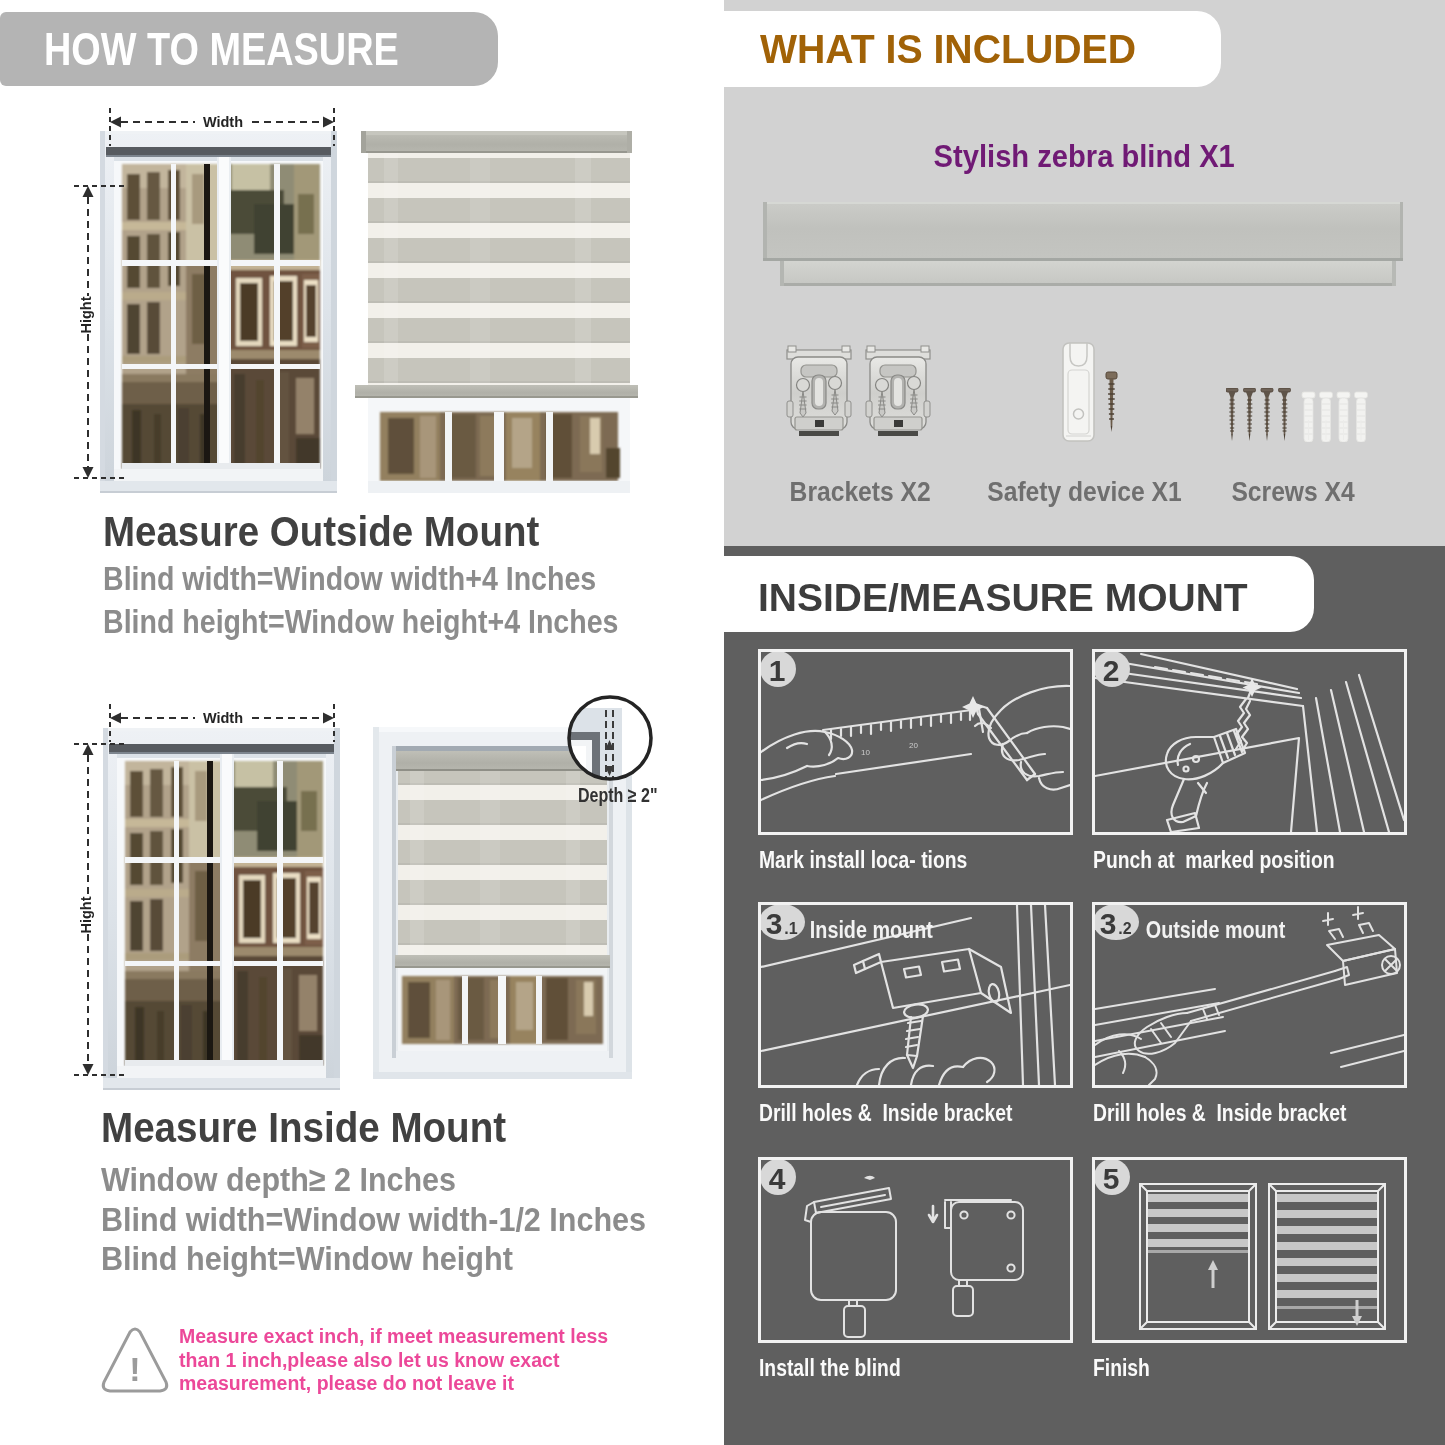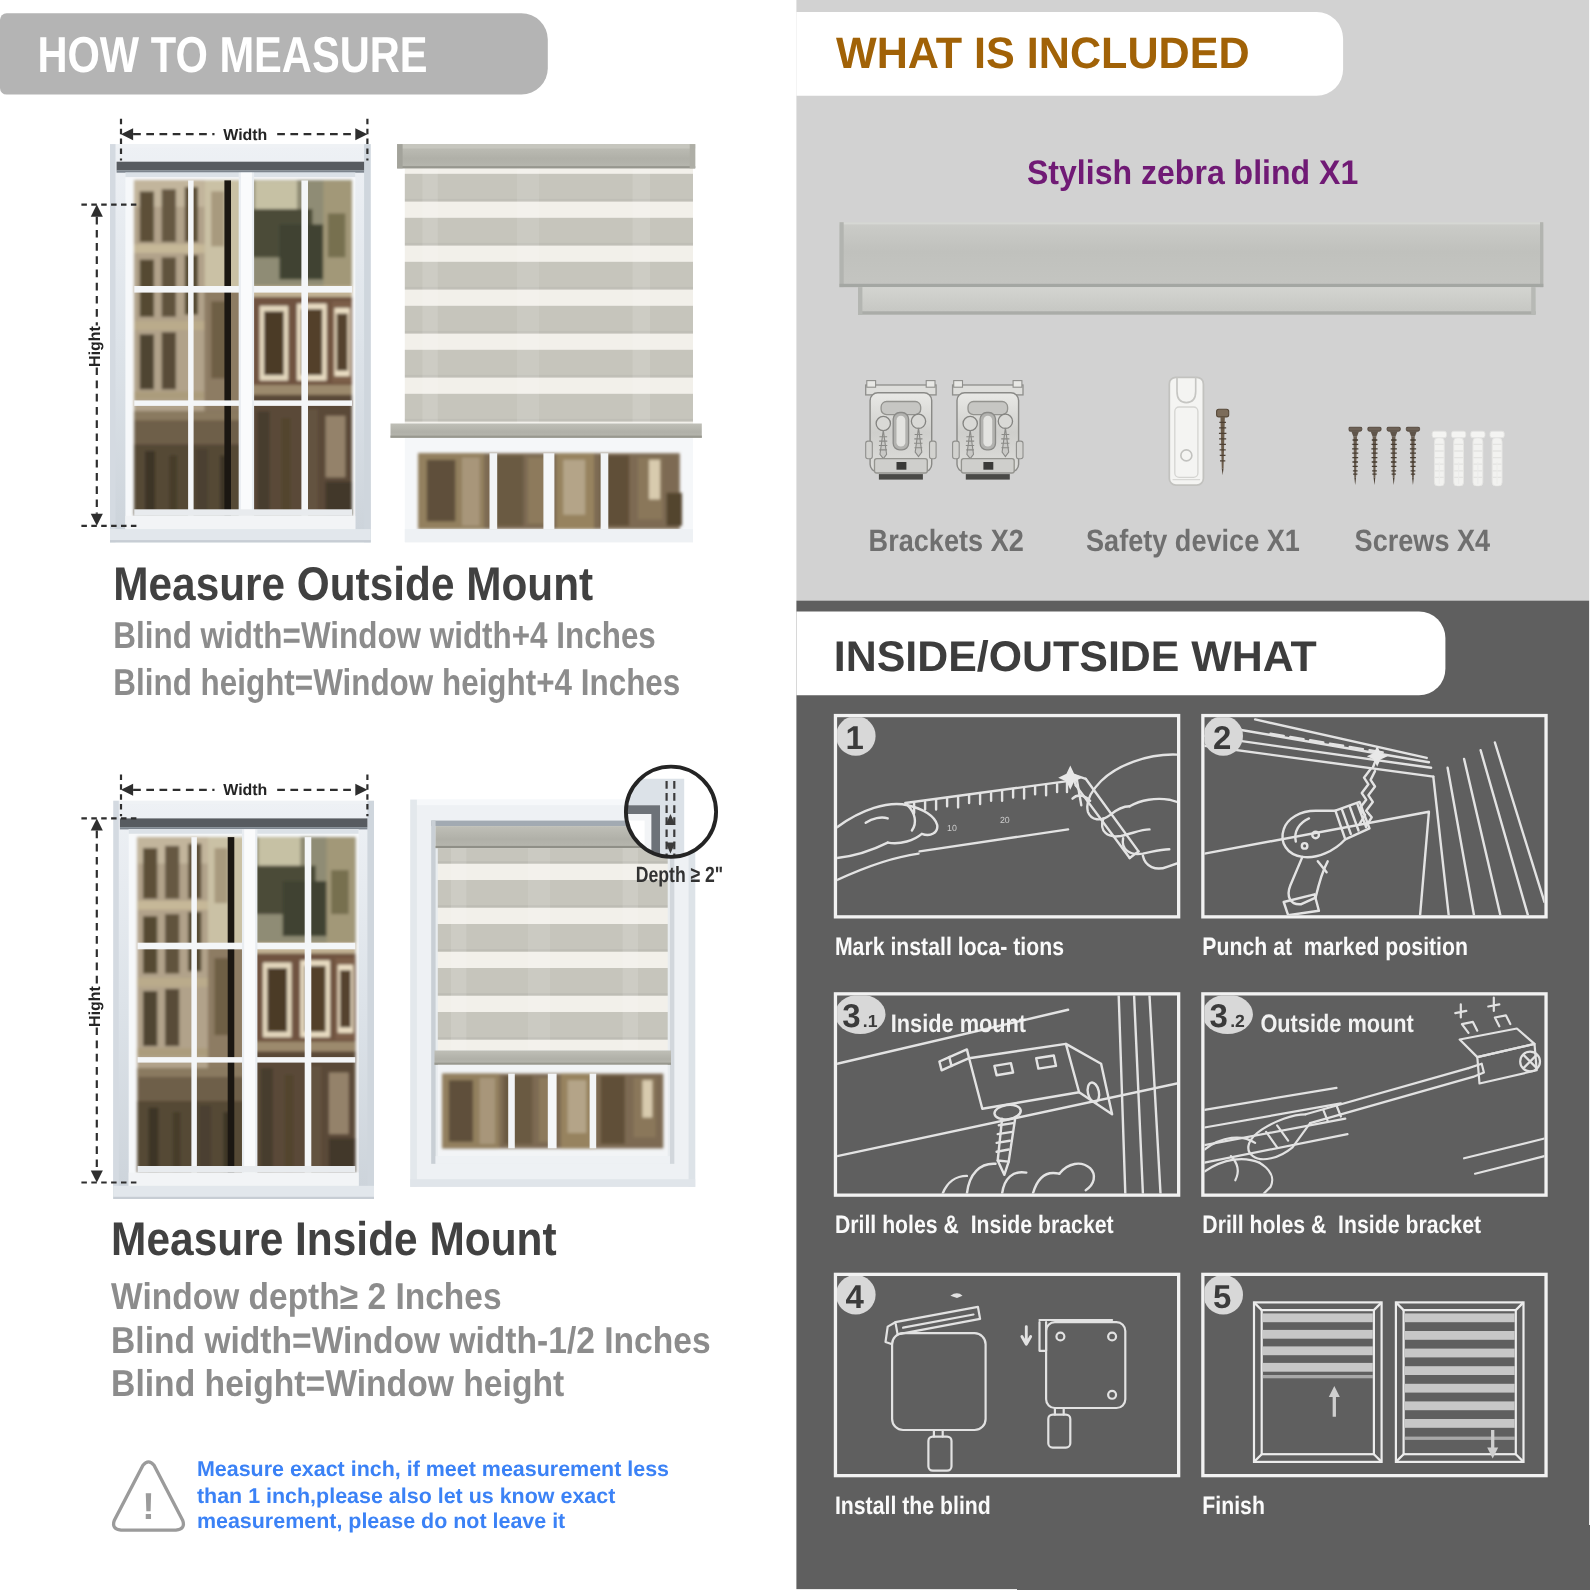--- a/index.html
+++ b/index.html
@@ -1,25 +1,25 @@
 <!DOCTYPE html>
 <html><head>
 <meta charset="utf-8">
 <style>
   html,body{margin:0;padding:0;background:#fff;}
   #page{position:relative;width:1445px;height:1445px;background:#ffffff;
     font-family:"Liberation Sans",sans-serif;overflow:hidden;}
   .abs{position:absolute;}
   .hdr-left{left:0;top:12px;width:498px;height:74px;background:#b4b4b4;
     border-radius:6px 24px 24px 6px;color:#ffffff;font-weight:bold;font-size:46px;
-    line-height:74px;padding-left:34px;box-sizing:border-box;}
+    line-height:74px;padding-left:44px;box-sizing:border-box;}
   .hdr-left span{display:inline-block;transform:scaleX(0.823);transform-origin:left center;}
   .h1{color:#414141;font-weight:bold;font-size:43px;line-height:43px;white-space:nowrap;transform-origin:left top;}
   .sub{color:#8c8c8c;font-weight:bold;font-size:34px;line-height:34px;white-space:nowrap;transform-origin:left top;}
-  .warn-text{color:#3b82f6;font-weight:bold;font-size:19.5px;line-height:23.5px;white-space:nowrap;}
+  .warn-text{color:#ec4899;font-weight:bold;font-size:19.5px;line-height:23.5px;white-space:nowrap;}
   
   .panel-light{left:724px;top:0;width:721px;height:546px;background:#d2d2d2;}
   .hdr-right{left:724px;top:11px;width:497px;height:76px;background:#ffffff;
     border-radius:0 24px 24px 0;color:#a16207;font-weight:bold;font-size:40px;
     line-height:76px;padding-left:36px;box-sizing:border-box;}
   .hdr-right span{display:inline-block;transform:scaleX(0.98);transform-origin:left center;}
   .stylish{left:724px;top:141px;width:721px;text-align:center;color:#701a75;
     font-weight:bold;font-size:31px;line-height:31px;}
   .stylish span{display:inline-block;transform:scaleX(0.94);transform-origin:center center;}
   .item-cap{color:#6f6f6f;font-weight:bold;font-size:28px;line-height:28px;text-align:center;margin-top:12px;}
@@ -400,21 +400,21 @@
     <use href="#anchor" x="17.5" y="0"></use>
     <use href="#anchor" x="35" y="0"></use>
     <use href="#anchor" x="52.5" y="0"></use>
   </svg>
 
   <div class="abs item-cap" style="left:760px;top:466px;width:200px;"><span>Brackets X2</span></div>
   <div class="abs item-cap" style="left:965px;top:466px;width:240px;text-align:center;"><span>Safety device X1</span></div>
   <div class="abs item-cap" style="left:1203px;top:466px;width:180px;"><span>Screws X4</span></div>
 
   <div class="abs panel-dark"></div>
-  <div class="abs hdr-dark"><span>INSIDE/OUTSIDE WHAT</span></div>
+  <div class="abs hdr-dark"><span>INSIDE/MEASURE MOUNT</span></div>
 
   <svg class="abs step" id="p1" style="left:758px;top:649px" viewBox="0 0 309 180">
     <g fill="none" stroke="#e3e3e3" stroke-width="2.2" stroke-linecap="round" stroke-linejoin="round">
 
       <path d="M62 78 L218 57"></path>
       <path d="M75 122 L210 102"></path>
       <path d="M218 57 L222 80"></path>
       <path d="M70 78 v9 M80 77 v7 M90 75 v9 M100 74 v7 M110 73 v9 M120 71 v7 M130 70 v9 M140 69 v7 M150 67 v9 M160 66 v7 M170 65 v9 M180 63 v7 M190 62 v9 M200 61 v7 M209 59 v9"></path>
 
       <path d="M0 100 C22 84 46 76 64 80 C78 83 89 90 91 98 C92 105 85 109 77 106 C70 112 58 116 46 114"></path>

